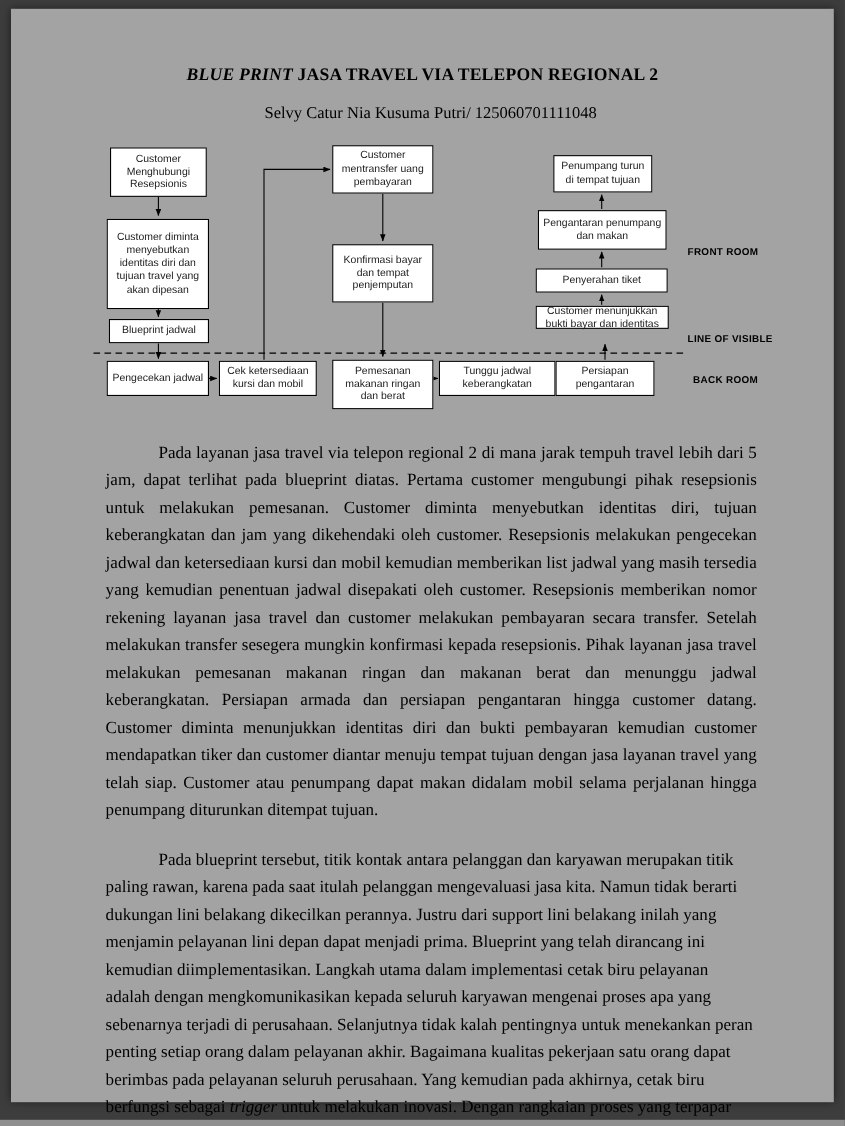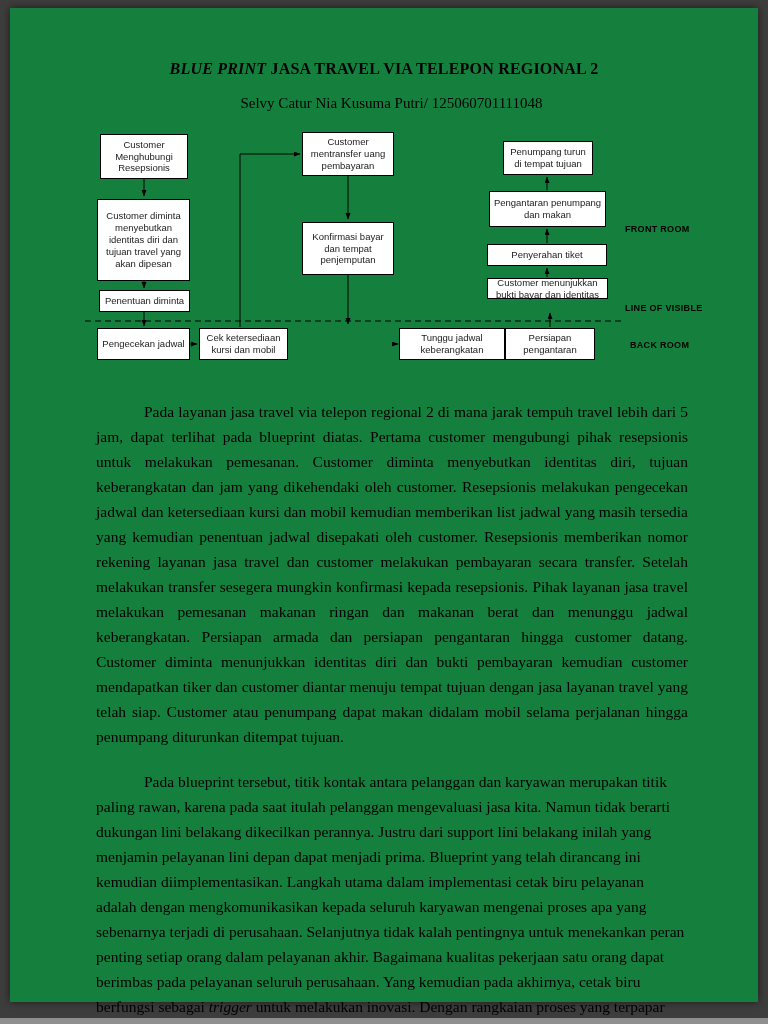--- a/index.html
+++ b/index.html
@@ -6,21 +6,21 @@
     margin: 0; padding: 0;
     width: 768px; height: 1024px;
     overflow: hidden;
     background: #3d3d3d;
     font-family: "Liberation Serif", serif;
   }
   .page {
     position: absolute;
     left: 10px; top: 8px;
     width: 748px; height: 994px;
-    background: #15803d;
+    background: #a3a3a3;
     box-shadow: 0 0 8px rgba(0,0,0,0.55);
     box-sizing: border-box;
   }
   .bottom-edge {
     position: absolute;
     left: 0; right: 0; bottom: 0;
     height: 6px;
     background: #8f8f8f;
   }
   .title {
@@ -121,32 +121,33 @@
       <line class="conn" x1="540" y1="198" x2="540" y2="184" marker-end="url(#ah)"></line>
       <line class="conn" x1="537" y1="148" x2="537" y2="139" marker-end="url(#ah)"></line>
       <line class="conn" x1="537" y1="114" x2="537" y2="100" marker-end="url(#ah)"></line>
       <line class="conn" x1="537" y1="61" x2="537" y2="48" marker-end="url(#ah)"></line>
 
       <line class="dashed" x1="75" y1="192" x2="612" y2="192"></line>
     </svg>
 
     <div class="node" style="left:90px;top:5px;width:88px;height:45px">Customer Menghubungi Resepsionis</div>
     <div class="node" style="left:87px;top:70px;width:93px;height:82px">Customer diminta menyebutkan identitas diri dan tujuan travel yang akan dipesan</div>
-    <div class="node" style="left:89px;top:161px;width:91px;height:22px">Penentuan diminta</div>
+    <div class="node" style="left:89px;top:161px;width:91px;height:22px">Blueprint jadwal</div>
 
     <div class="node" style="left:292px;top:3px;width:92px;height:44px">Customer mentransfer uang pembayaran</div>
     <div class="node" style="left:292px;top:93px;width:92px;height:53px">Konfirmasi bayar dan tempat penjemputan</div>
 
     <div class="node" style="left:493px;top:12px;width:90px;height:34px">Penumpang turun di tempat tujuan</div>
     <div class="node" style="left:479px;top:62px;width:117px;height:36px">Pengantaran penumpang dan makan</div>
     <div class="node" style="left:477px;top:115px;width:120px;height:22px">Penyerahan tiket</div>
     <div class="node" style="left:477px;top:149px;width:121px;height:21px">Customer menunjukkan bukti bayar dan identitas</div>
 
     <div class="node" style="left:87px;top:199px;width:93px;height:32px">Pengecekan jadwal</div>
     <div class="node" style="left:189px;top:199px;width:89px;height:32px">Cek ketersediaan kursi dan mobil</div>
+    <div class="node" style="left:292px;top:198px;width:92px;height:45px">Pemesanan makanan ringan dan berat</div>
     <div class="node" style="left:389px;top:199px;width:106px;height:32px">Tunggu jadwal keberangkatan</div>
     <div class="node" style="left:495px;top:199px;width:90px;height:32px">Persiapan pengantaran</div>
 
     <div class="zone-label" style="left:615px;top:95px">FRONT ROOM</div>
     <div class="zone-label" style="left:615px;top:174px">LINE OF VISIBLE</div>
     <div class="zone-label" style="left:620px;top:211px">BACK ROOM</div>
   </div>
 
   <p class="body-text justified">Pada layanan jasa travel via telepon regional 2 di mana jarak tempuh travel lebih dari 5 jam, dapat terlihat pada blueprint diatas. Pertama customer mengubungi pihak resepsionis untuk melakukan pemesanan. Customer diminta menyebutkan identitas diri, tujuan keberangkatan dan jam yang dikehendaki oleh customer. Resepsionis melakukan pengecekan jadwal dan ketersediaan kursi dan mobil kemudian memberikan list jadwal yang masih tersedia yang kemudian penentuan jadwal disepakati oleh customer. Resepsionis memberikan nomor rekening layanan jasa travel dan customer melakukan pembayaran secara transfer. Setelah melakukan transfer sesegera mungkin konfirmasi kepada resepsionis. Pihak layanan jasa travel melakukan pemesanan makanan ringan dan makanan berat dan menunggu jadwal keberangkatan. Persiapan armada dan persiapan pengantaran hingga customer datang. Customer diminta menunjukkan identitas diri dan bukti pembayaran kemudian customer mendapatkan tiker dan customer diantar menuju tempat tujuan dengan jasa layanan travel yang telah siap. Customer atau penumpang dapat makan didalam mobil selama perjalanan hingga penumpang diturunkan ditempat tujuan.</p>
 

